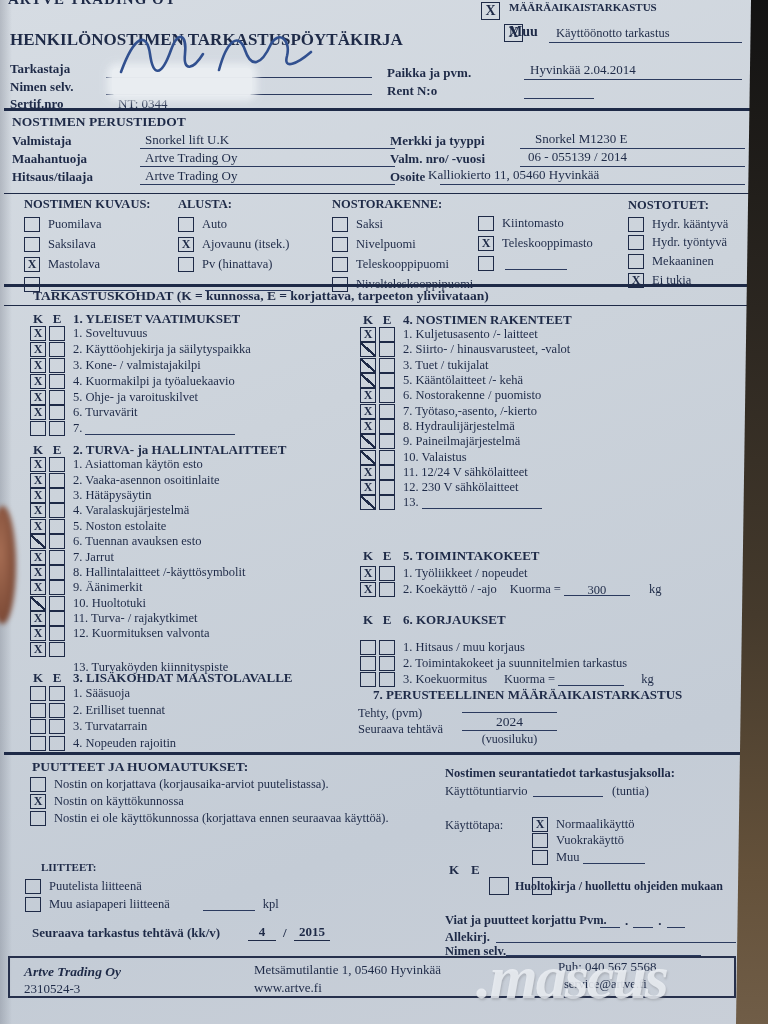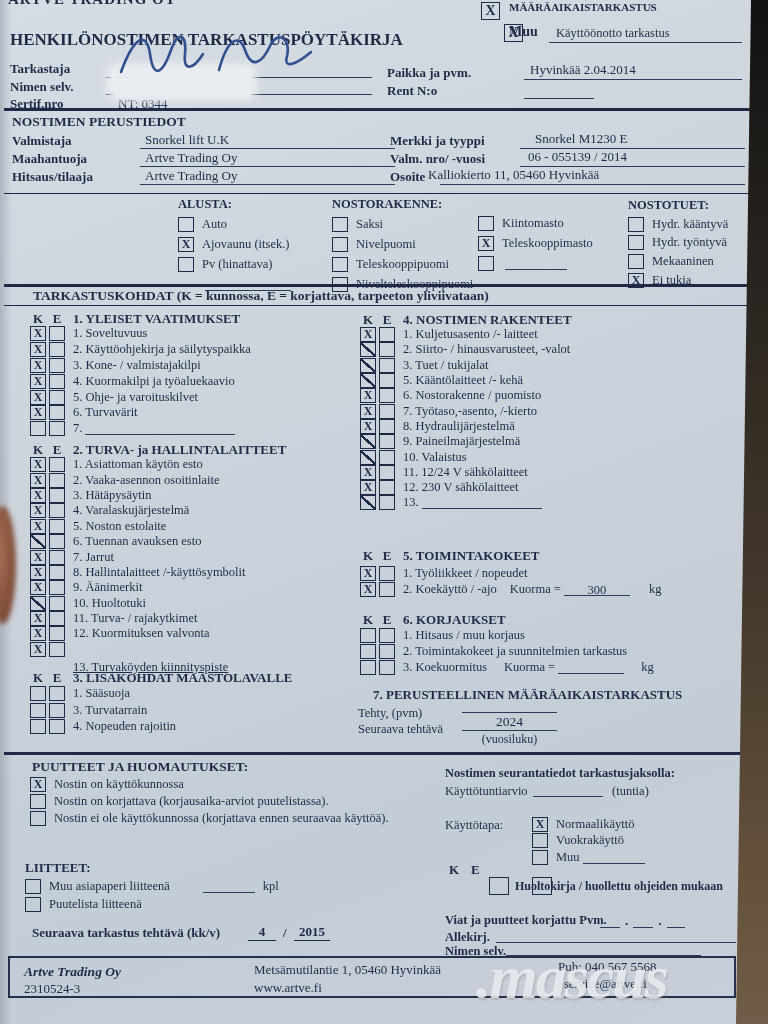--- a/index.html
+++ b/index.html
@@ -98,20 +98,49 @@
   <div class="t b" style="left:390px;top:152px">Valm. nro/ -vuosi</div>
   <div class="t" style="left:528px;top:150px">06 - 055139 / 2014</div>
   <div class="line" style="left:520px;top:166px;width:225px"></div>
   <div class="t b" style="left:390px;top:170px">Osoite</div>
   <div class="t" style="left:428px;top:168px">Kalliokierto 11, 05460 Hyvinkää</div>
   <div class="line" style="left:440px;top:184px;width:305px"></div>
 
   <div class="rule" style="left:4px;top:193px;width:760px"></div>
 
   
+  <div class="abs" style="left:24px;top:197px">
+    <div class="kv-title">NOSTIMEN KUVAUS:</div>
+    <div style="--rh:20px">
+
+        <div class="row kv-row">
+          <span class="cb" data-mark=""></span>
+          <span class="lbl">Puomilava</span>
+
+        </div>
+
+        <div class="row kv-row">
+          <span class="cb" data-mark=""></span>
+          <span class="lbl">Saksilava</span>
+
+        </div>
+
+        <div class="row kv-row">
+          <span class="cb" data-mark="X"></span>
+          <span class="lbl">Mastolava</span>
+
+        </div>
+
+        <div class="row kv-row">
+          <span class="cb" data-mark=""></span>
+          <span class="lbl"></span>
+          <span class="fill" style="width:86px"></span>
+        </div>
+      </div>
+  </div>
 
   <div class="abs" style="left:178px;top:197px">
     <div class="kv-title">ALUSTA:</div>
     <div style="--rh:20px">
 
         <div class="row kv-row">
           <span class="cb" data-mark=""></span>
           <span class="lbl">Auto</span>
 
         </div>
@@ -365,41 +394,46 @@
         <div class="row chk-row">
           <span class="cb" data-mark="X"></span>
           <span class="cb" data-mark=""></span>
           <span class="lbl">12. Kuormituksen valvonta</span>
 
         </div>
 
         <div class="row chk-row">
           <span class="cb" data-mark="X"></span>
           <span class="cb" data-mark=""></span>
-          <span class="lbl" style="text-decoration: underline; margin-top: 36px;">13. Turvaköyden kiinnityspiste</span>
+          <span class="lbl" style=" margin-top: 36px;">13. Turvaköyden kiinnityspiste</span>
 
         </div>
       </div>
   </div>
 
   
   <div class="abs" style="left:30px;top:670px">
     <div class="row" style="height:15px">
       <span class="kh">K</span>
       <span class="kh">E</span>
       <span class="sec-title">3. LISÄKOHDAT MAASTOLAVALLE</span>
     </div>
     <div style="--rh:16.8px">
 
         <div class="row chk-row">
           <span class="cb" data-mark=""></span>
           <span class="cb" data-mark=""></span>
           <span class="lbl">1. Sääsuoja</span>
         </div>
 
+        <div class="row chk-row">
+          <span class="cb" data-mark=""></span>
+          <span class="cb" data-mark=""></span>
+          <span class="lbl">2. Erilliset tuennat</span>
+        </div>
 
         <div class="row chk-row">
           <span class="cb" data-mark=""></span>
           <span class="cb" data-mark=""></span>
           <span class="lbl">3. Turvatarrain</span>
         </div>
 
         <div class="row chk-row">
           <span class="cb" data-mark=""></span>
           <span class="cb" data-mark=""></span>
@@ -526,21 +560,21 @@
     </div>
   </div>
 
   
   <div class="abs" style="left:360px;top:612px">
     <div class="row" style="height:15px">
       <span class="kh">K</span>
       <span class="kh">E</span>
       <span class="sec-title">6. KORJAUKSET</span>
     </div>
-    <div class="row" style="height:16px;margin-top:0">
+    <div class="row" style="height:16px;margin-top:12px">
       <span class="cb" data-mark=""></span>
       <span class="cb" data-mark=""></span>
       <span class="lbl">1. Hitsaus / muu korjaus</span>
     </div>
     <div class="row" style="height:16px">
       <span class="cb" data-mark=""></span>
       <span class="cb" data-mark=""></span>
       <span class="lbl">2. Toimintakokeet ja suunnitelmien tarkastus</span>
     </div>
     <div class="row" style="height:16px">
@@ -562,27 +596,27 @@
     <div style="text-align:center;font-size:13.5px;border-bottom:1.4px solid var(--line);padding-top:1px">2024</div>
     <div style="text-align:center;font-size:12px;padding-top:1px">(vuosiluku)</div>
   </div>
 
   
   <div class="rule thick" style="left:4px;top:752px;width:742px"></div>
   <div class="t b" style="left:32px;top:759px;font-size:13.5px">PUUTTEET JA HUOMAUTUKSET:</div>
   <div class="abs" style="left:30px;top:776px" style2="">
 
       <div class="row" style="height:17.2px">
+        <span class="cb" data-mark=""></span>
+        <span class="lbl">Nostin on korjattava (korjausaika-arviot puutelistassa).</span>
+      </div>
+
+      <div class="row" style="height:17.2px">
         <span class="cb" data-mark="X"></span>
         <span class="lbl">Nostin on käyttökunnossa</span>
-      </div>
-
-      <div class="row" style="height:17.2px">
-        <span class="cb" data-mark=""></span>
-        <span class="lbl">Nostin on korjattava (korjausaika-arviot puutelistassa).</span>
       </div>
 
       <div class="row" style="height:17.2px">
         <span class="cb" data-mark=""></span>
         <span class="lbl">Nostin ei ole käyttökunnossa (korjattava ennen seuraavaa käyttöä).</span>
       </div>
     </div>
 
   <div class="t b" style="left:445px;top:766px;font-size:12.5px">Nostimen seurantatiedot tarkastusjaksolla:</div>
   <div class="t" style="left:445px;top:784px;font-size:12.5px">Käyttötuntiarvio</div>
@@ -604,35 +638,35 @@
       </div>
 
       <div class="row" style="height:16.5px">
         <span class="cb" data-mark=""></span>
         <span class="lbl">Muu</span>
         <span class="fill" style="width:62px"></span>
       </div>
     </div>
 
   
-  <div class="t b" style="left:25px;top:861px;font-size:13px">LIITTEET:</div>
+  <div class="t b" style="left:41px;top:861px;font-size:11px">LIITTEET:</div>
   <div class="abs" style="left:25px;top:878px">
+
+      <div class="row" style="height:17.5px">
+        <span class="cb" data-mark=""></span>
+        <span class="lbl">Puutelista liitteenä</span>
+
+        <span class="lbl"></span>
+      </div>
 
       <div class="row" style="height:17.5px">
         <span class="cb" data-mark=""></span>
         <span class="lbl">Muu asiapaperi liitteenä</span>
         <span class="fill" style="width:52px;margin-left:30px"></span>
         <span class="lbl">kpl</span>
-      </div>
-
-      <div class="row" style="height:17.5px">
-        <span class="cb" data-mark=""></span>
-        <span class="lbl">Puutelista liitteenä</span>
-
-        <span class="lbl"></span>
       </div>
     </div>
 
   
   <div class="t b" style="left:449px;top:863px">K</div>
   <div class="t b" style="left:471px;top:863px">E</div>
   <span class="cb abs" style="left:443px;top:877px;width:20px;height:18px"></span>
   <span class="cb abs" style="left:462px;top:877px;width:20px;height:18px"></span>
   <div class="t b" style="left:515px;top:880px;font-size:12px">Huoltokirja / huollettu ohjeiden mukaan</div>
 

